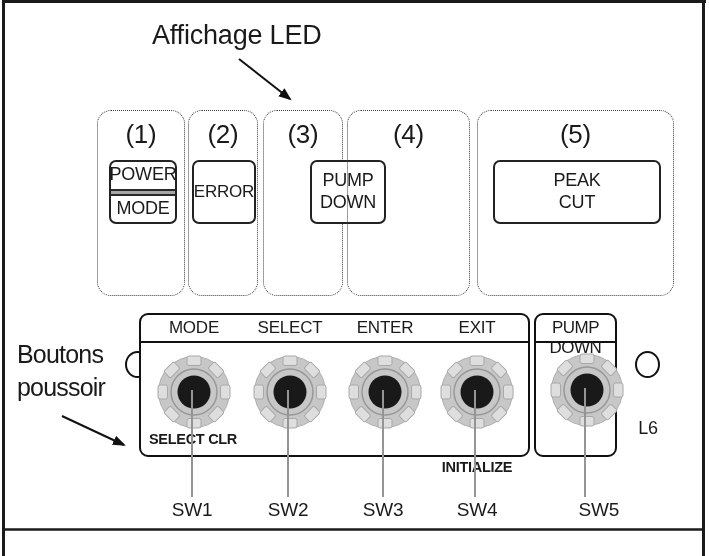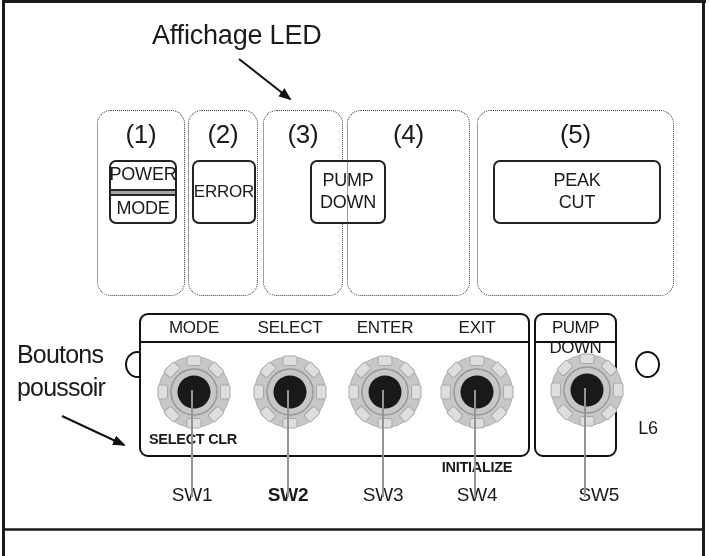--- a/index.html
+++ b/index.html
@@ -27,21 +27,21 @@
   .panel-main{left:139px;top:313px;width:391px;height:144px;}
   .panel-pump{left:534px;top:313px;width:83px;height:144px;}
   .phead{position:absolute;top:0;left:0;right:0;height:26px;border-bottom:2px solid #111;}
   .phead .hlabel{position:absolute;top:3px;width:100px;text-align:center;font-size:17px;}
   .phead-pump{position:absolute;top:3px;left:0;right:0;text-align:center;font-size:17px;letter-spacing:-0.5px;}
   .knob{position:absolute;width:76px;height:76px;}
   .sublabel{position:absolute;top:116px;font-size:14.5px;letter-spacing:-0.3px;}
   .sub-errorclr{left:8px;font-weight:600;}
   .sub-init{left:286px;width:100px;text-align:center;font-weight:700;margin-top:28px;}
   
-  .swlabel{position:absolute;top:484px;width:64px;text-align:center;font-size:19px;}
+  .swlabel{position:absolute;top:499px;width:64px;text-align:center;font-size:19px;}
   
   .overlay{position:absolute;left:0;top:0;width:709px;height:556px;pointer-events:none;z-index:10;}
   .hidden-defs{position:absolute;width:0;height:0;}
 </style>
 </head>
 <body>
 
 <svg class="hidden-defs" aria-hidden="true">
   <defs>
     <g id="knob-shape">
@@ -155,21 +155,21 @@
       <span class="phead-pump">PUMP DOWN</span>
     </div>
     <div class="knob" style="left:13px;top:37px;">
       <svg width="76" height="76" viewBox="-38 -38 76 76">
           <use href="#knob-shape"></use>
         </svg>
     </div>
   </div>
 
   <div class="swlabel" style="left:160px;">SW1</div>
-  <div class="swlabel" style="left:256px;font-weight:bold;">SW2</div>
+  <div class="swlabel" style="left:256px;">SW2</div>
   <div class="swlabel" style="left:351px;">SW3</div>
   <div class="swlabel" style="left:445px;">SW4</div>
   <div class="swlabel" style="left:555px;text-align:right;">SW5</div>
 
   <svg class="overlay" viewBox="0 0 709 556">
     <defs>
       <marker id="ah" markerWidth="15" markerHeight="12" refX="11" refY="5" orient="auto" markerUnits="userSpaceOnUse">
         <path d="M0,0 L13,5 L0,10 z" fill="#111"></path>
       </marker>
     </defs>

